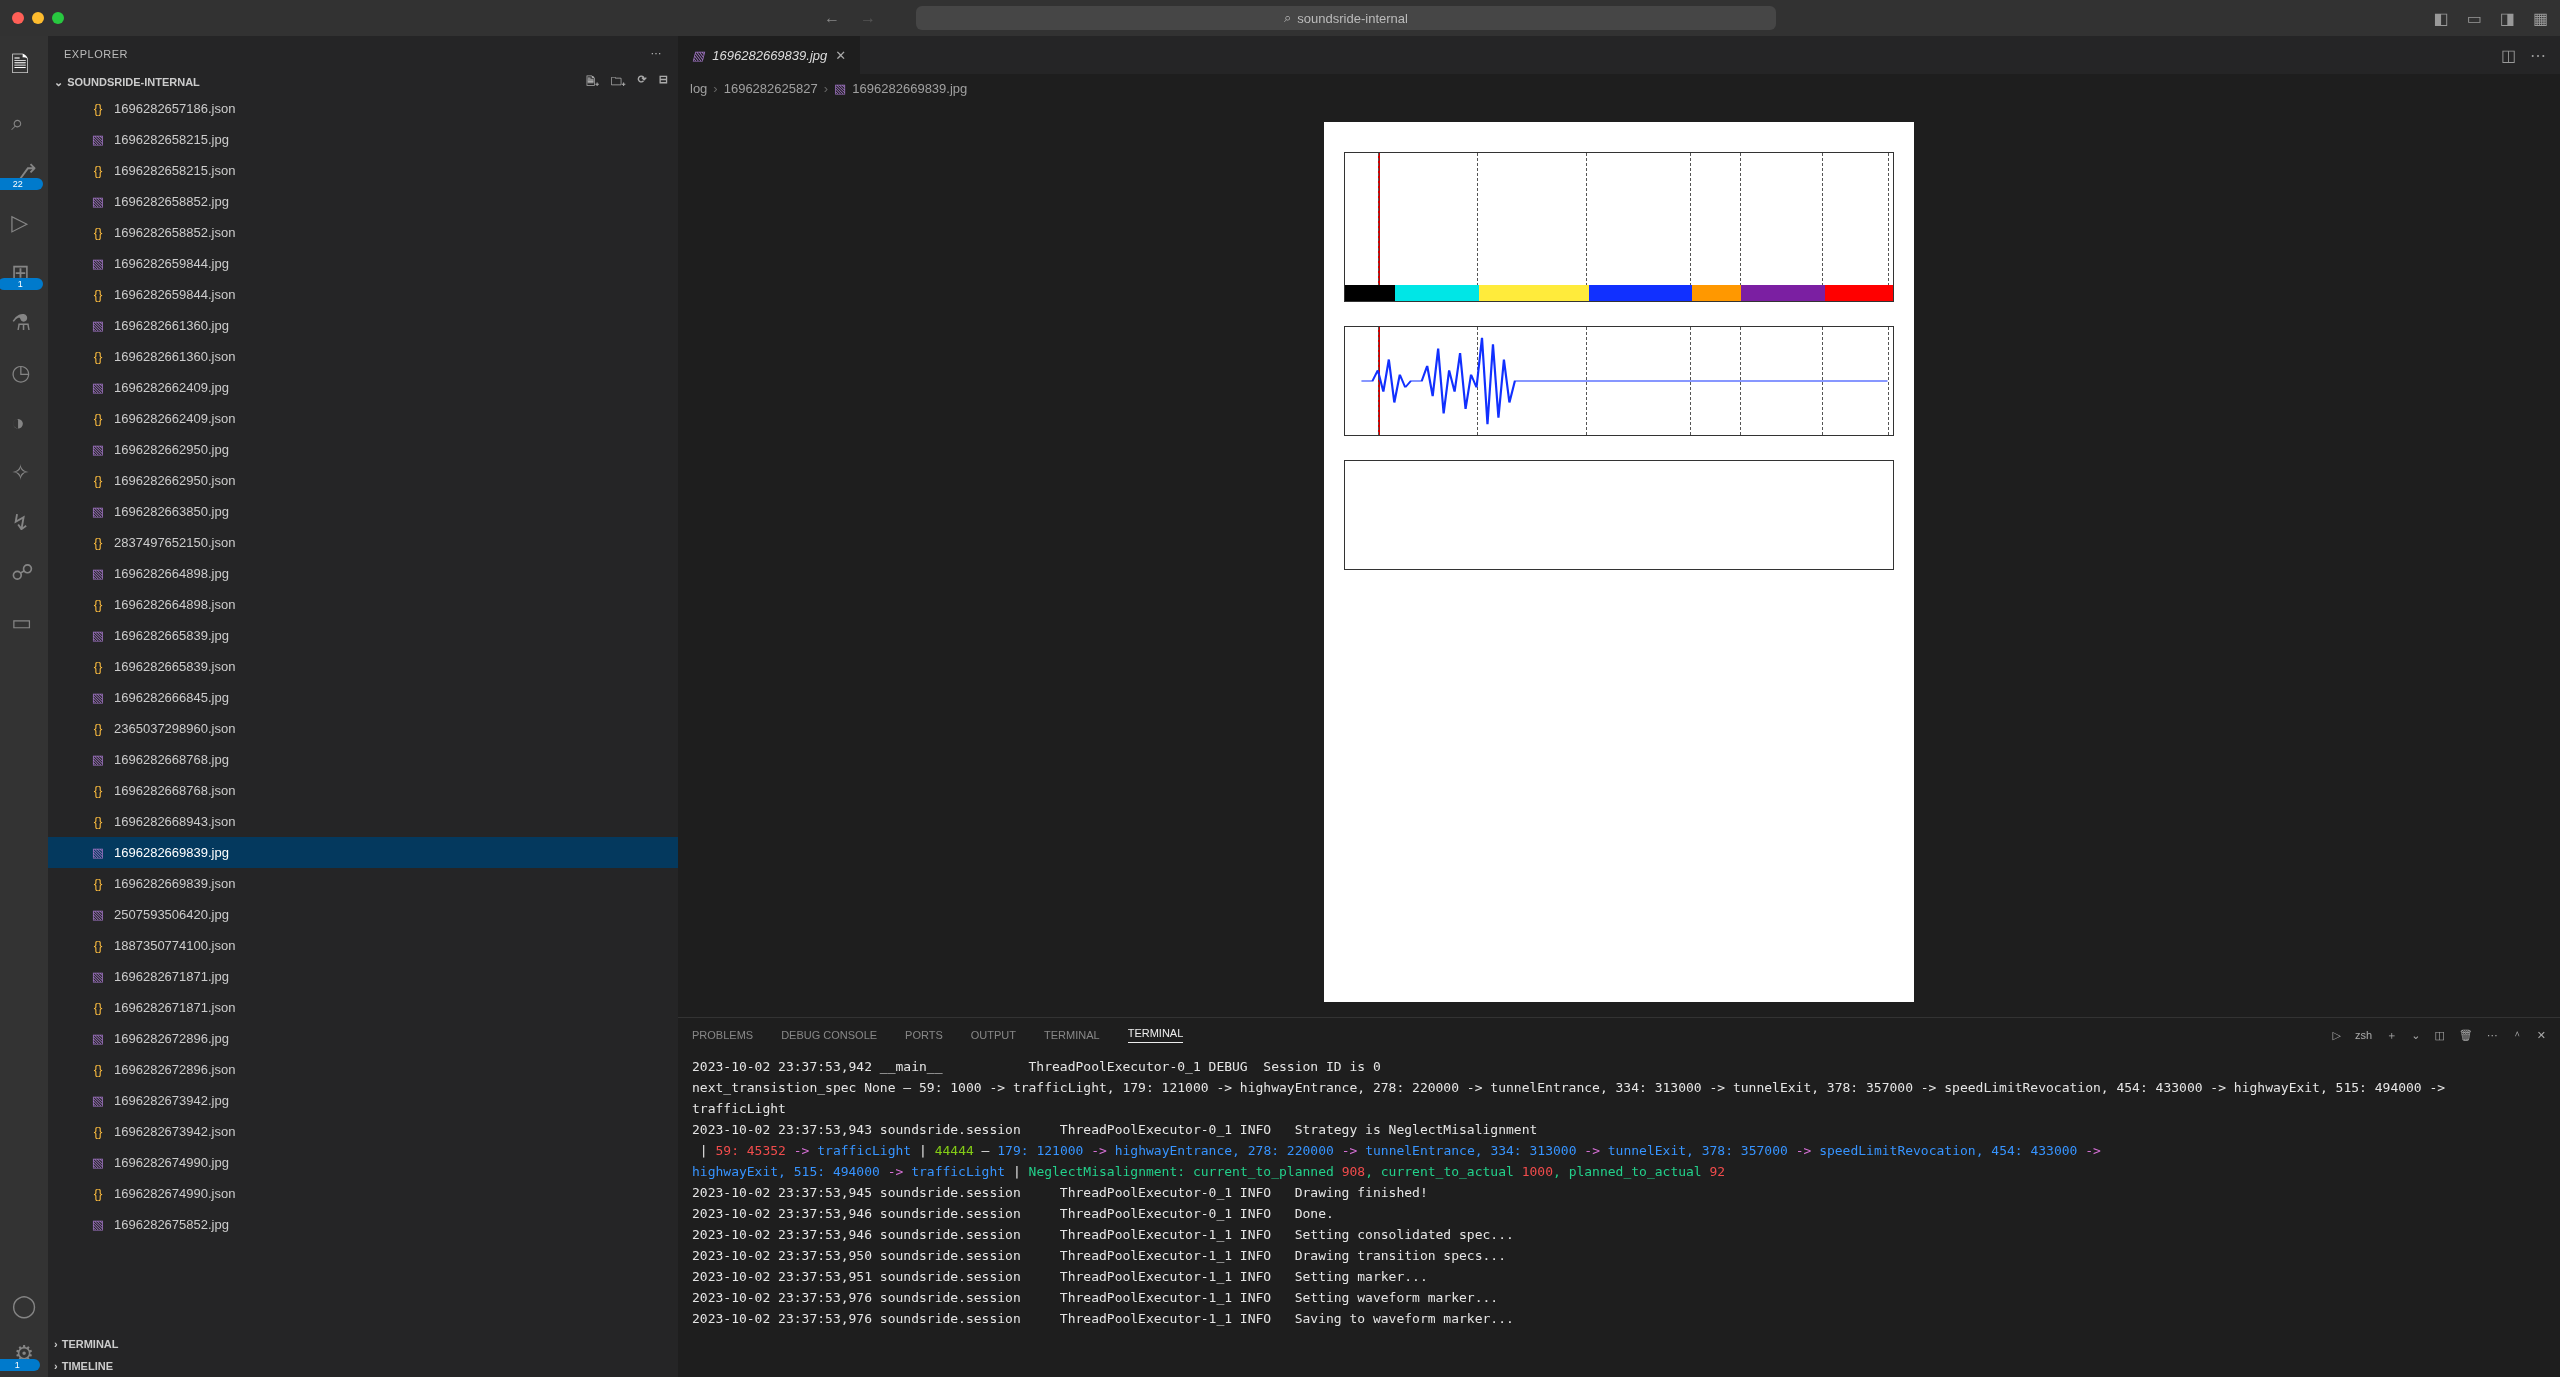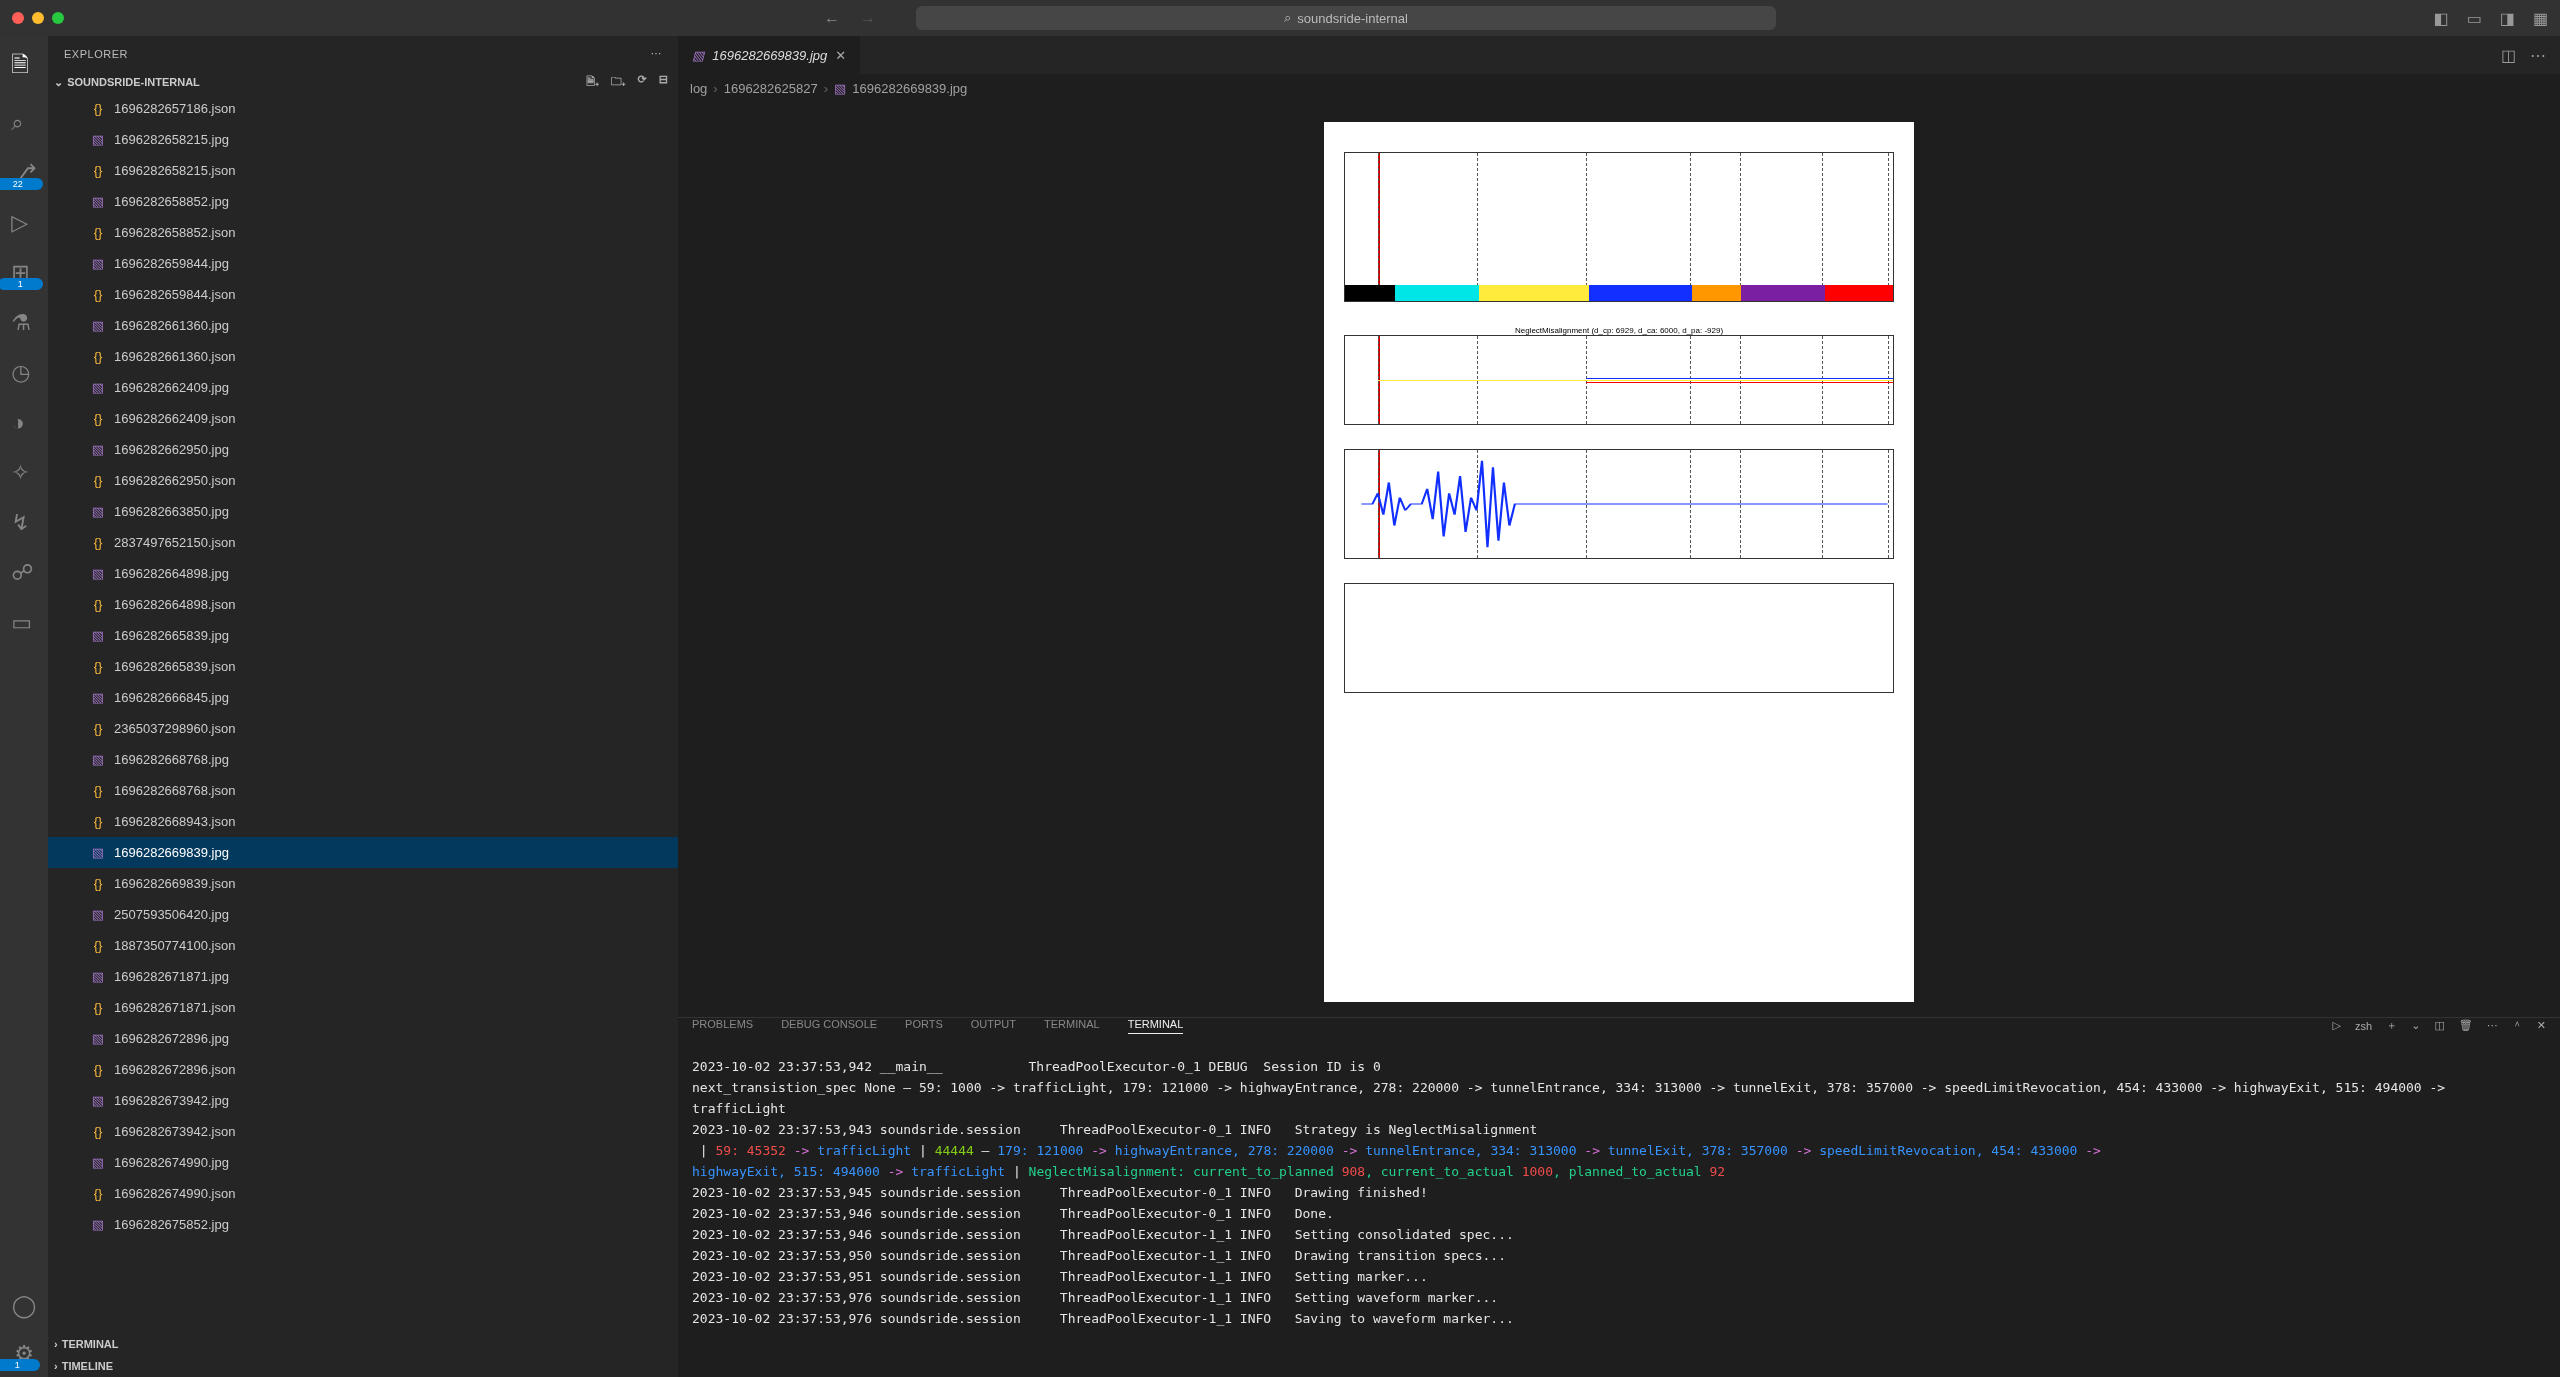--- a/index.html
+++ b/index.html
@@ -51,21 +51,21 @@
   .grid-col { position:absolute; top:0; bottom:0; width:0; border-left:1px dashed #555;}
   .redline  { position:absolute; top:0; bottom:0; width:2px; background:#d40000; left:6%;}
   .chart-title { text-align:center; font-size:8px; color:#000; margin-top:3px; }
 
   
   .band-row { display:flex; height:16px; position:absolute; bottom:0; left:0; right:0;}
   .band-row span { flex:0 0 auto; height:100%; }
 
   
   .panel { height:360px; border-top:1px solid #333; display:flex; flex-direction:column; }
-  .panel-tabs { height:34px; display:flex; align-items:flex-start; padding:0 14px; gap:28px; font-size:11px; color:#888;}
+  .panel-tabs { height:34px; display:flex; align-items:center; padding:0 14px; gap:28px; font-size:11px; color:#888;}
   .panel-tabs .ptab.active { color:#eee; border-bottom:1px solid #eee; padding-bottom:3px;}
   .panel-tabs .right { margin-left:auto; display:flex; gap:14px; align-items:center; color:#aaa;}
   .terminal-body { flex:1; overflow:auto; padding:4px 14px; font-family: Menlo, Consolas, monospace; font-size:13px; line-height:21px; color:#ccc; white-space:pre-wrap;}
   .c-red{color:#f14c4c;} .c-blue{color:#3794ff;} .c-green{color:#23d18b;} .c-mag{color:#d670d6;} .c-cyan{color:#84cc16;} .c-white{color:#e5e5e5;}
 
   .bottom-icon-stack { margin-top:auto; margin-bottom:10px; display:flex; flex-direction:column; align-items:center; gap:22px;}
 
   svg { display:block; }
 </style>
 </head>
@@ -330,36 +330,20 @@
                 <span style="background: rgb(0, 230, 230); width: 15.3846%;"></span>
                 <span style="background: rgb(255, 235, 59); width: 20.0405%;"></span>
                 <span style="background: rgb(17, 48, 255); width: 18.8259%;"></span>
                 <span style="background: rgb(255, 152, 0); width: 8.90688%;"></span>
                 <span style="background: rgb(123, 31, 162); width: 15.3846%;"></span>
                 <span style="background: rgb(255, 0, 0); width: 12.3482%;"></span>
               </div>
           </div>
         </div>
 
-        <div class="chart-block">
-          <div class="chart-title">NeglectMisalignment (d_cp: 6929, d_ca: 6000, d_pa: -929)</div>
-          <div class="chart-box" style="--h:90px;">
-            <div class="redline"></div>
-            <div class="grid-col" style="left:6%"></div>
-              <div class="grid-col" style="left:24%"></div>
-              <div class="grid-col" style="left:44%"></div>
-              <div class="grid-col" style="left:63%"></div>
-              <div class="grid-col" style="left:72%"></div>
-              <div class="grid-col" style="left:87%"></div>
-              <div class="grid-col" style="left:99%"></div>
-            <div style="position:absolute;left:6%;right:0;top:50%;height:1px;background:#ffeb3b"></div>
-            <div style="position:absolute;left:44%;right:0;top:48%;height:1px;background:#1130ff"></div>
-            <div style="position:absolute;left:44%;right:0;top:52%;height:1px;background:#ff0000"></div>
-          </div>
-        </div>
 
         <div class="chart-block">
           <div class="chart-box" style="--h:110px;">
             <div class="redline"></div>
             <div class="grid-col" style="left:6%"></div>
               <div class="grid-col" style="left:24%"></div>
               <div class="grid-col" style="left:44%"></div>
               <div class="grid-col" style="left:63%"></div>
               <div class="grid-col" style="left:72%"></div>
               <div class="grid-col" style="left:87%"></div>

